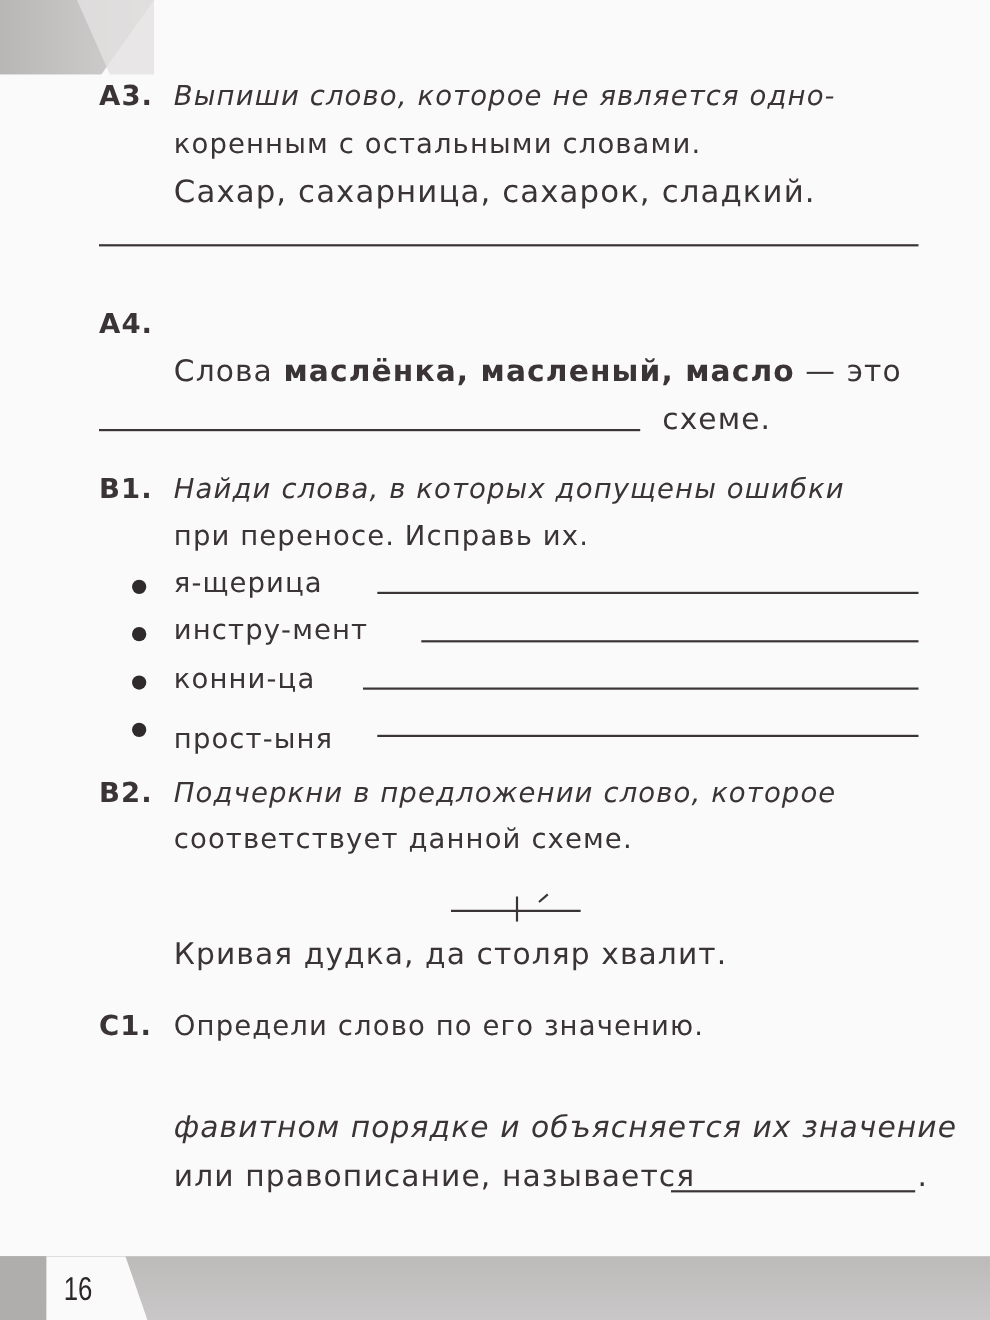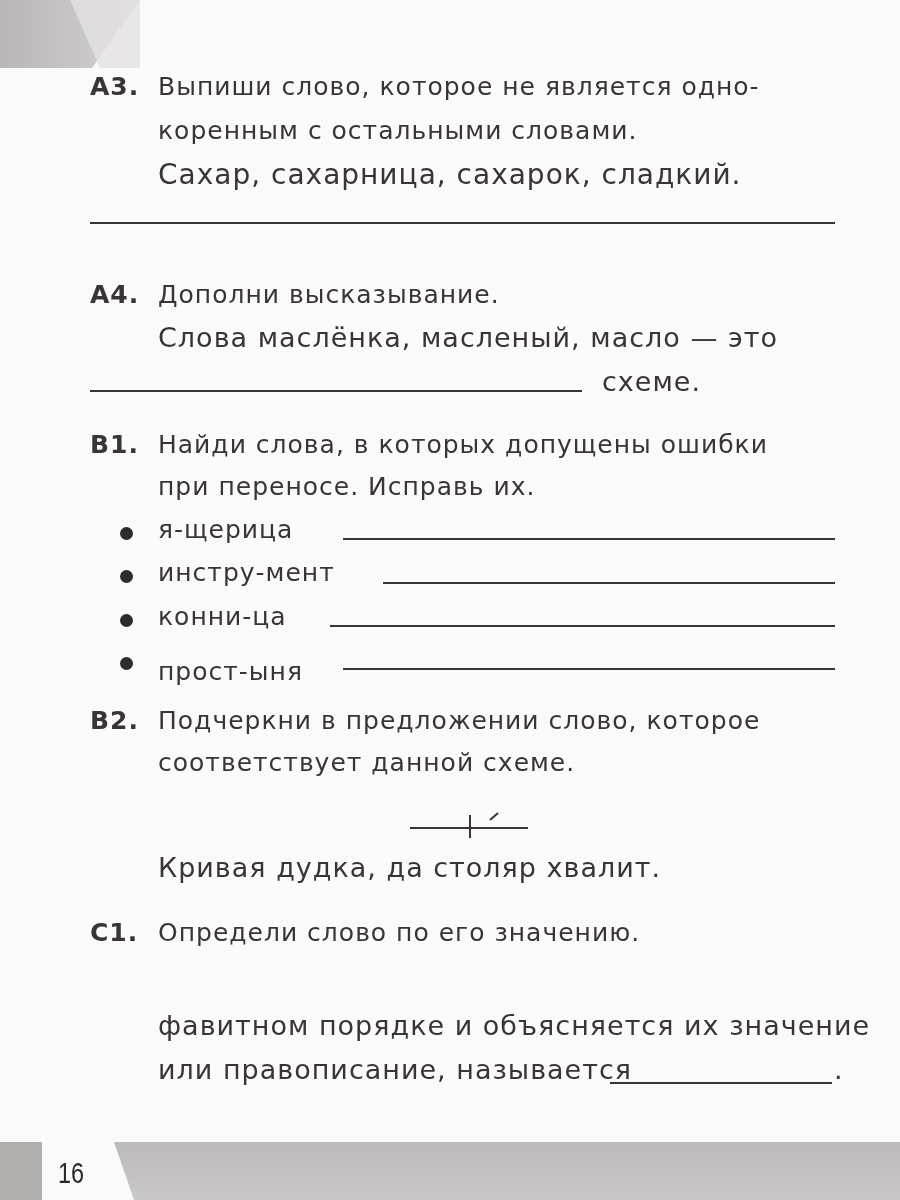--- a/index.html
+++ b/index.html
@@ -13,43 +13,42 @@
   .footer{position:absolute;left:0;bottom:0;width:900px;height:58px;
        background:linear-gradient(180deg,#bdbaba,#c9c7c7);}
   .footer-notch{position:absolute;left:42px;bottom:0;width:92px;height:58px;background:#fbfafa;
        clip-path:polygon(0 0,72px 0,100% 100%,0 100%);}
   .footer-left{position:absolute;left:0;bottom:0;width:42px;height:58px;background:#b0adad;}
   .page-num{position:absolute;left:58px;bottom:10px;font-size:30px;font-family:"Liberation Sans Narrow","Liberation Sans",sans-serif;color:#2b2628;transform:scaleX(.78);transform-origin:left;}
   .task{position:absolute;left:90px;right:55px;font-size:25px;letter-spacing:1px;}
   .lbl{position:absolute;left:0;font-weight:bold;font-size:25px;}
   .line{position:absolute;border-bottom:2px solid #3a3436;}
   .txt{position:absolute;left:68px;white-space:nowrap;}
-  .justify{display:flex;justify-content:space-between;width:688px;}
-  b{font-weight:normal;}
+  .justify{display:flex;justify-content:space-between;width:688px;font-style:italic;}
+  b{font-weight:bold;}
   .bullet{position:absolute;left:30px;width:13px;height:13px;border-radius:50%;background:#2f2a2c;}
   .bword{position:absolute;left:68px;white-space:nowrap;}
   .scheme{position:absolute;left:410px;top:808px;width:118px;height:30px;}
 </style>
 </head>
 <body>
 
 <div class="corner-tl"></div>
 <div class="corner-tl2"></div>
 
 <div class="task" style="top:72px;height:170px">
   <span class="lbl" style="top:0">А3.</span>
   <div class="txt justify" style="top:0">Выпиши слово, которое не является одно-</div>
   <div class="txt" style="top:44px">коренным с остальными словами.</div>
   <div class="txt" style="top:86px;font-size:28px">Сахар, сахарница, сахарок, сладкий.</div>
   <div class="line" style="left:0;width:745px;top:150px"></div>
 </div>
 
 <div class="task" style="top:280px;height:120px">
   <span class="lbl">А4.</span>
-  <div class="txt" style="top:0">Дополни высказывание.</div>
   <div class="txt" style="top:42px;font-size:27px"><span>Слова </span><b>маслёнка, масленый, масло</b><span> — это</span></div>
   <div class="line" style="left:0;width:492px;top:110px"></div>
   <div class="txt" style="left:512px;top:86px;font-size:27px">схеме.</div>
 </div>
 
 <div class="task" style="top:430px;height:250px">
   <span class="lbl">В1.</span>
   <div class="txt justify" style="top:0">Найди слова, в которых допущены ошибки</div>
   <div class="txt" style="top:42px">при переносе. Исправь их.</div>
   <div class="bullet" style="top:97px"></div>

